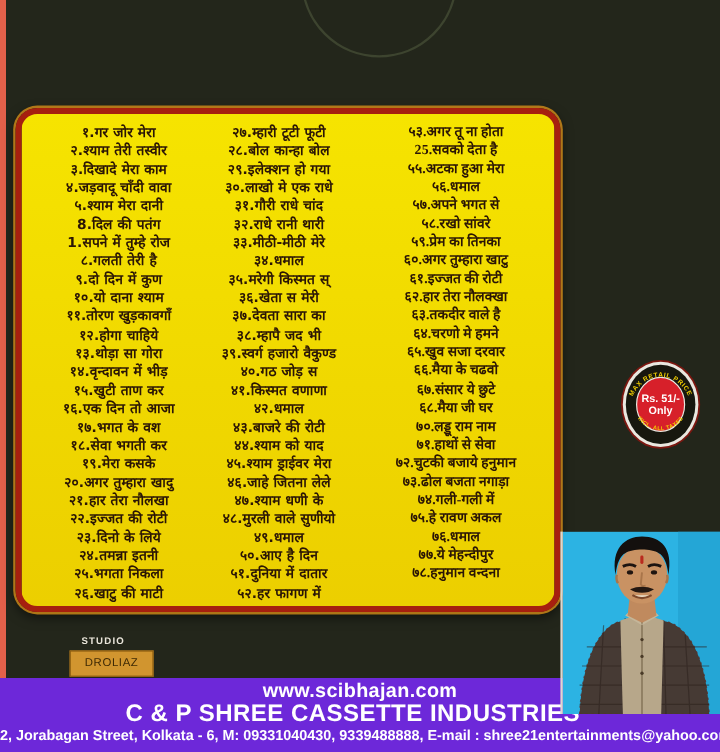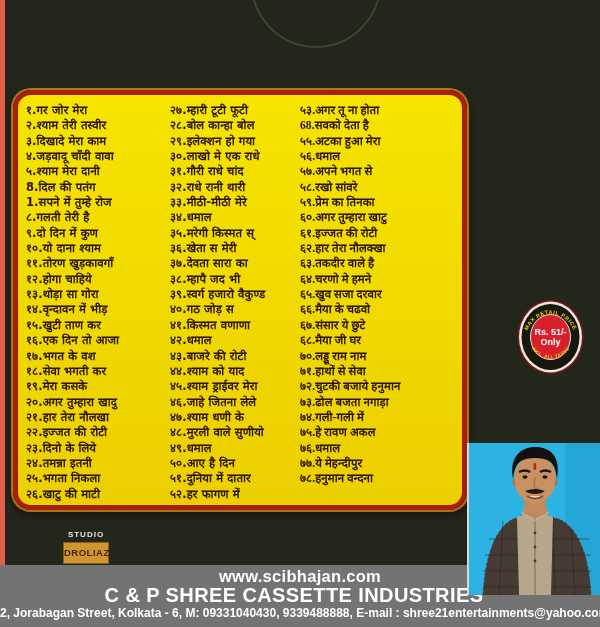--- a/index.html
+++ b/index.html
@@ -11,42 +11,42 @@
       border:2px solid #3d442f;border-radius:50%;}
 
   
   .edge-strip{position:absolute;left:0;top:0;width:5px;height:565px;background:#e2604a;}
 
   
   .panel{position:absolute;left:13px;top:90px;width:454px;height:420px;
       background:linear-gradient(180deg,#f6e400 0%,#f0d800 55%,#eccf00 100%);
       border:5px solid #a6200f;border-radius:18px;box-sizing:border-box;
       box-shadow:0 0 0 2px rgba(226,150,25,.75),0 4px 10px rgba(0,0,0,.55);}
-  .track-col{position:absolute;top:8px;white-space:nowrap;}
+  .track-col{position:absolute;top:8px;white-space:nowrap;text-align:center;}
   .track-col .track{font-size:11.5px;font-weight:bold;color:#2a1505;
       line-height:15.35px;letter-spacing:.1px;}
   .col-a{left:8px;width:146px;}
   .col-b{left:152px;width:125px;}
   .col-c{left:282px;width:160px;font-family:Liberation Serif, serif;}
 
   
   .badge{position:absolute;left:517px;top:299px;width:67px;height:76px;}
   .badge svg{display:block;}
 
   
   .stamp{position:absolute;left:58px;top:530px;width:56px;text-align:center;}
   .stamp .s1{font-family:"Liberation Sans",sans-serif;font-size:8px;font-weight:bold;
       color:#e9e5da;letter-spacing:1px;line-height:10px;}
-  .stamp .s2{margin:2px auto 12px;width:46px;height:22px;background:#d1952f;
+  .stamp .s2{margin:2px auto 12px;width:70px;height:22px;background:#d1952f;
       border:1px solid #8a5c10;box-sizing:border-box;
-      font-family:"Liberation Sans",sans-serif;font-size:9.5px;font-weight:bold;
+      font-family:"Liberation Sans",sans-serif;font-size:9.5px;font-weight:normal;
       color:#3f2a05;line-height:20px;letter-spacing:.5px;}
 
   
-  .footer{position:absolute;left:0;top:565px;width:600px;height:62px;background:#737373;}
+  .footer{position:absolute;left:0;top:565px;width:600px;height:62px;background:#6d28d9;}
   .footer .web{position:absolute;top:2px;left:0;width:600px;text-align:center;
       font-family:"Liberation Sans",sans-serif;font-weight:bold;font-size:16.5px;
       color:#ffffff;letter-spacing:.3px;}
   .footer .company{position:absolute;top:19px;left:-6px;width:600px;text-align:center;
       font-family:"Liberation Sans",sans-serif;font-weight:bold;font-size:20px;
       color:#ffffff;letter-spacing:.4px;}
   .footer .addr{position:absolute;top:41px;left:0;width:600px;text-align:center;
       font-family:"Liberation Sans",sans-serif;font-weight:bold;font-size:12px;
       color:#ffffff;white-space:nowrap;}
 
@@ -114,21 +114,21 @@
       <div class="track">४६.जाहे जितना लेले</div>
       <div class="track">४७.श्याम धणी के</div>
       <div class="track">४८.मुरली वाले सुणीयो</div>
       <div class="track">४९.धमाल</div>
       <div class="track">५०.आए है दिन</div>
       <div class="track">५१.दुनिया में दातार</div>
       <div class="track">५२.हर फागण में</div>
     </div>
   <div class="track-col col-c">
       <div class="track">५३.अगर तू ना होता</div>
-      <div class="track">68.सवको देता है</div>
+      <div class="track">25.सवको देता है</div>
       <div class="track">५५.अटका हुआ मेरा</div>
       <div class="track">५६.धमाल</div>
       <div class="track">५७.अपने भगत से</div>
       <div class="track">५८.रखो सांवरे</div>
       <div class="track">५९.प्रेम का तिनका</div>
       <div class="track">६०.अगर तुम्हारा खाटु</div>
       <div class="track">६१.इज्जत की रोटी</div>
       <div class="track">६२.हार तेरा नौलक्खा</div>
       <div class="track">६३.तकदीर वाले है</div>
       <div class="track">६४.चरणो मे हमने</div>

